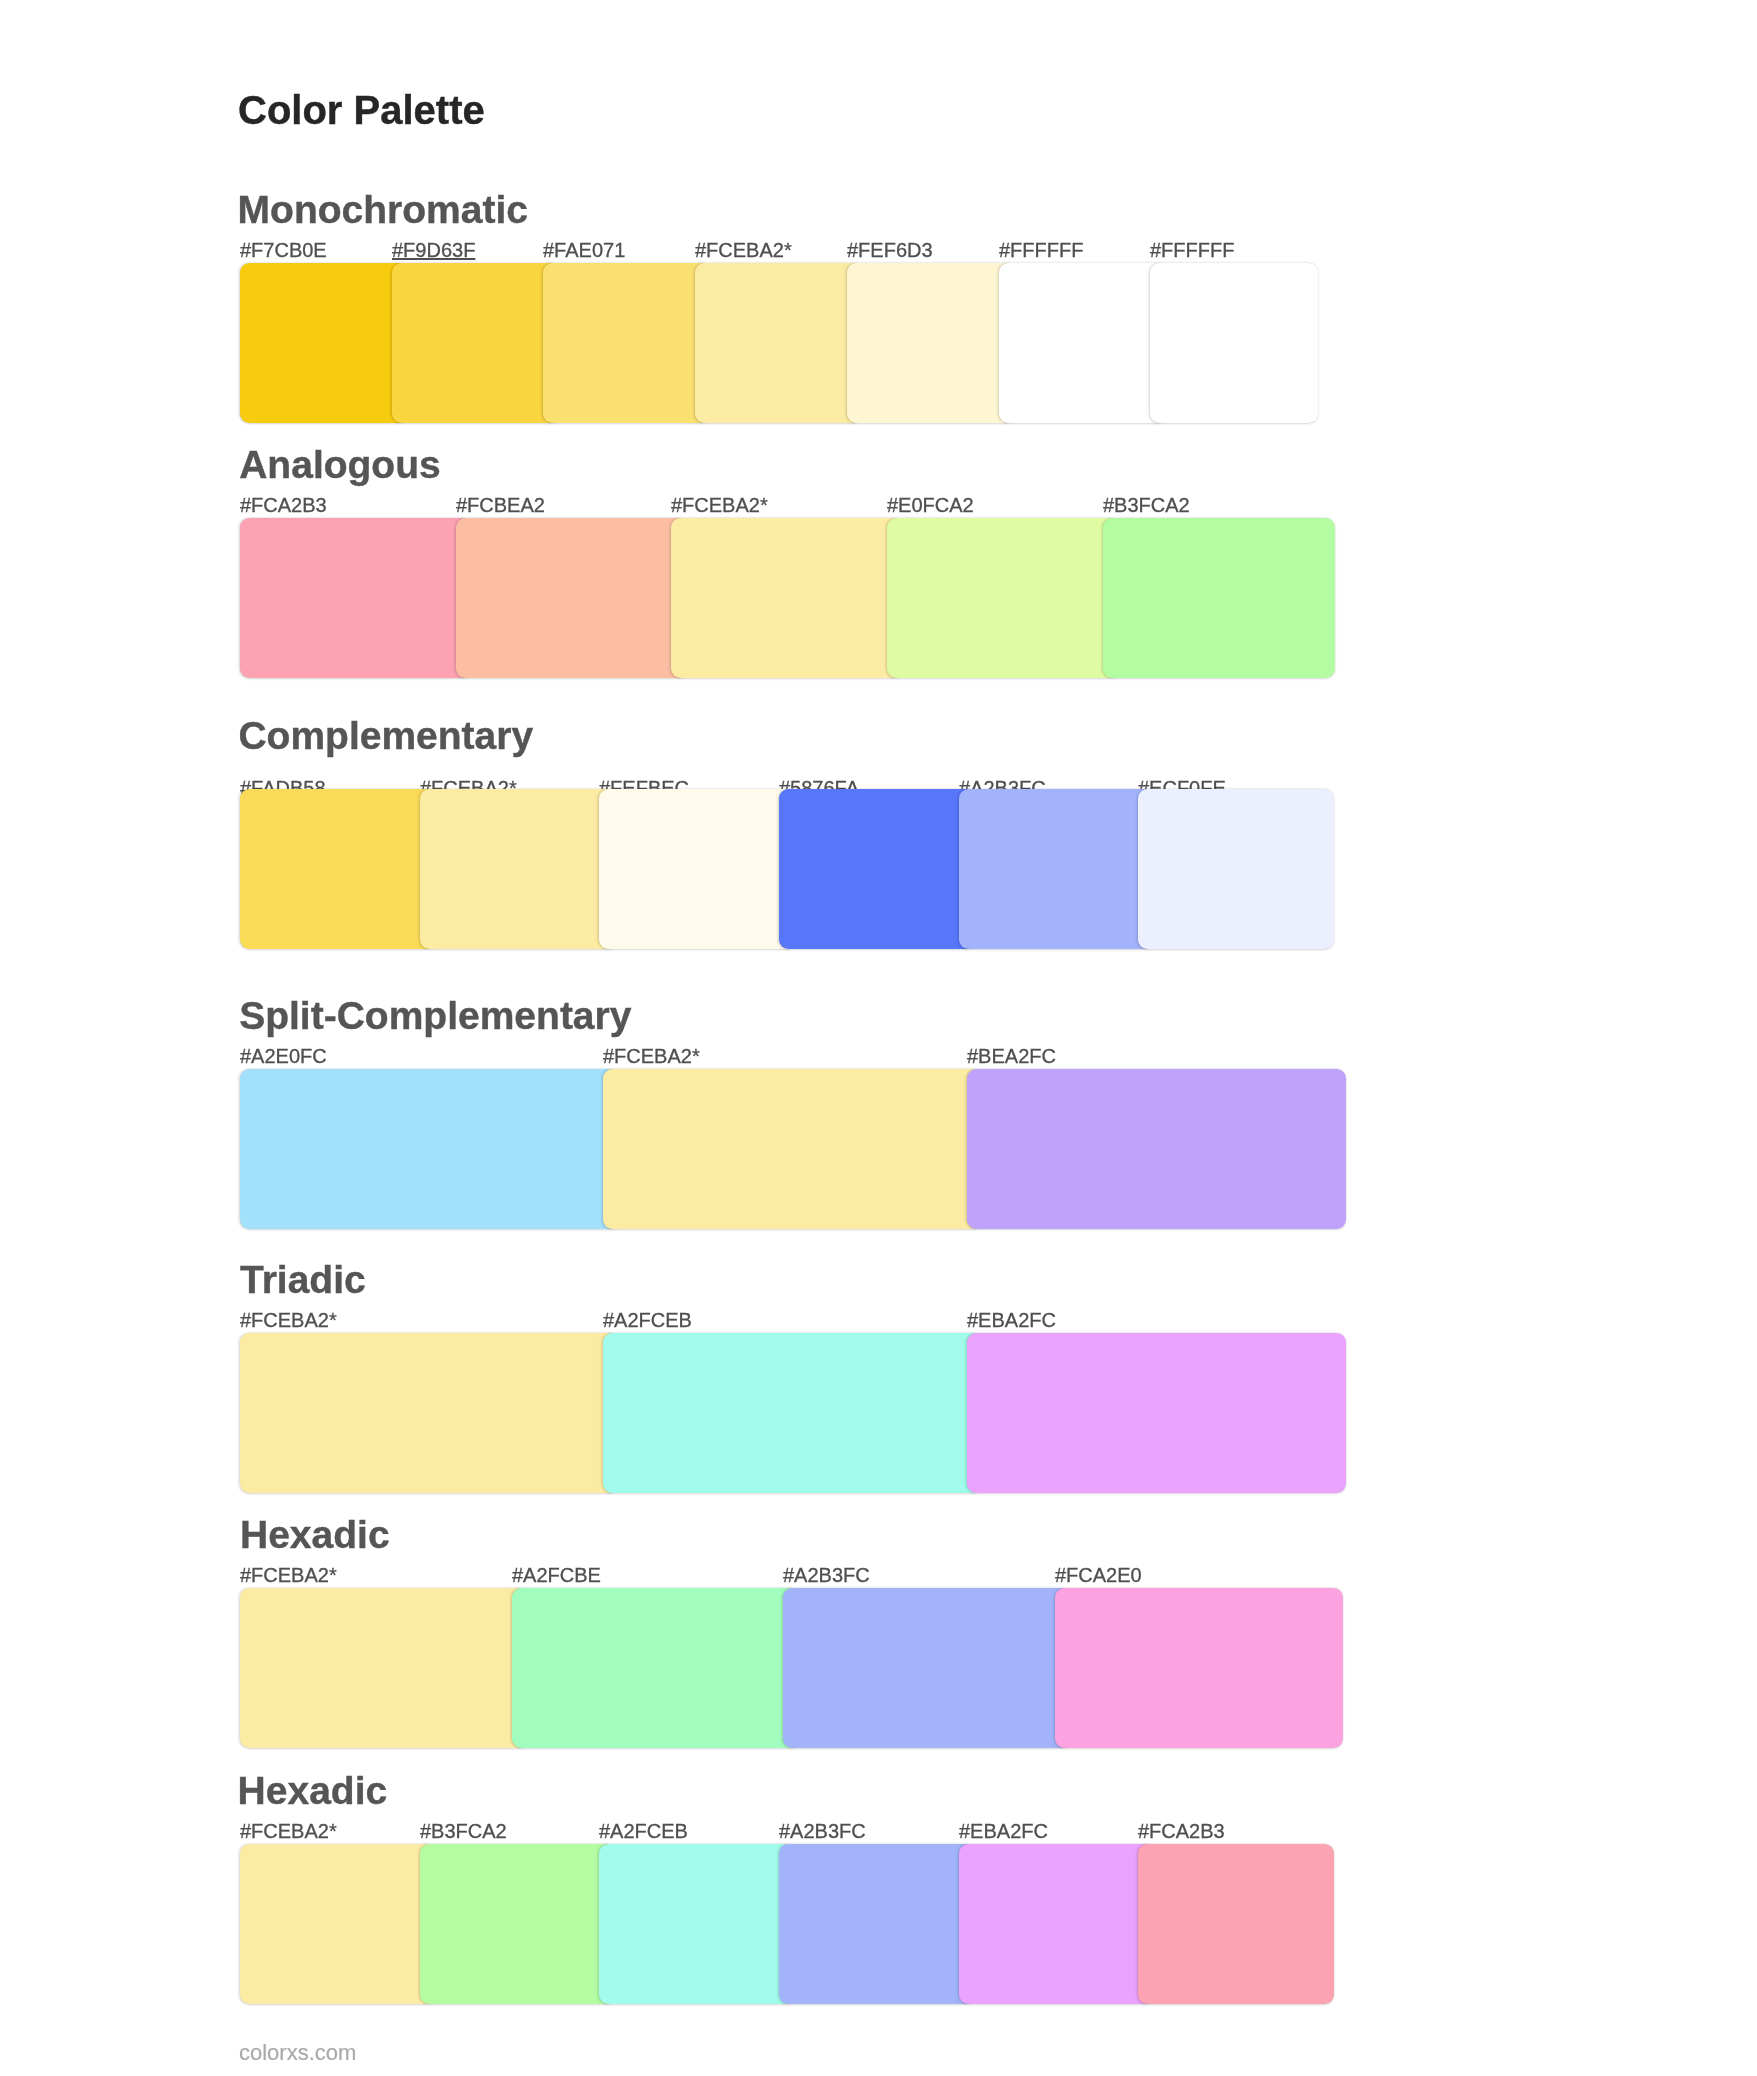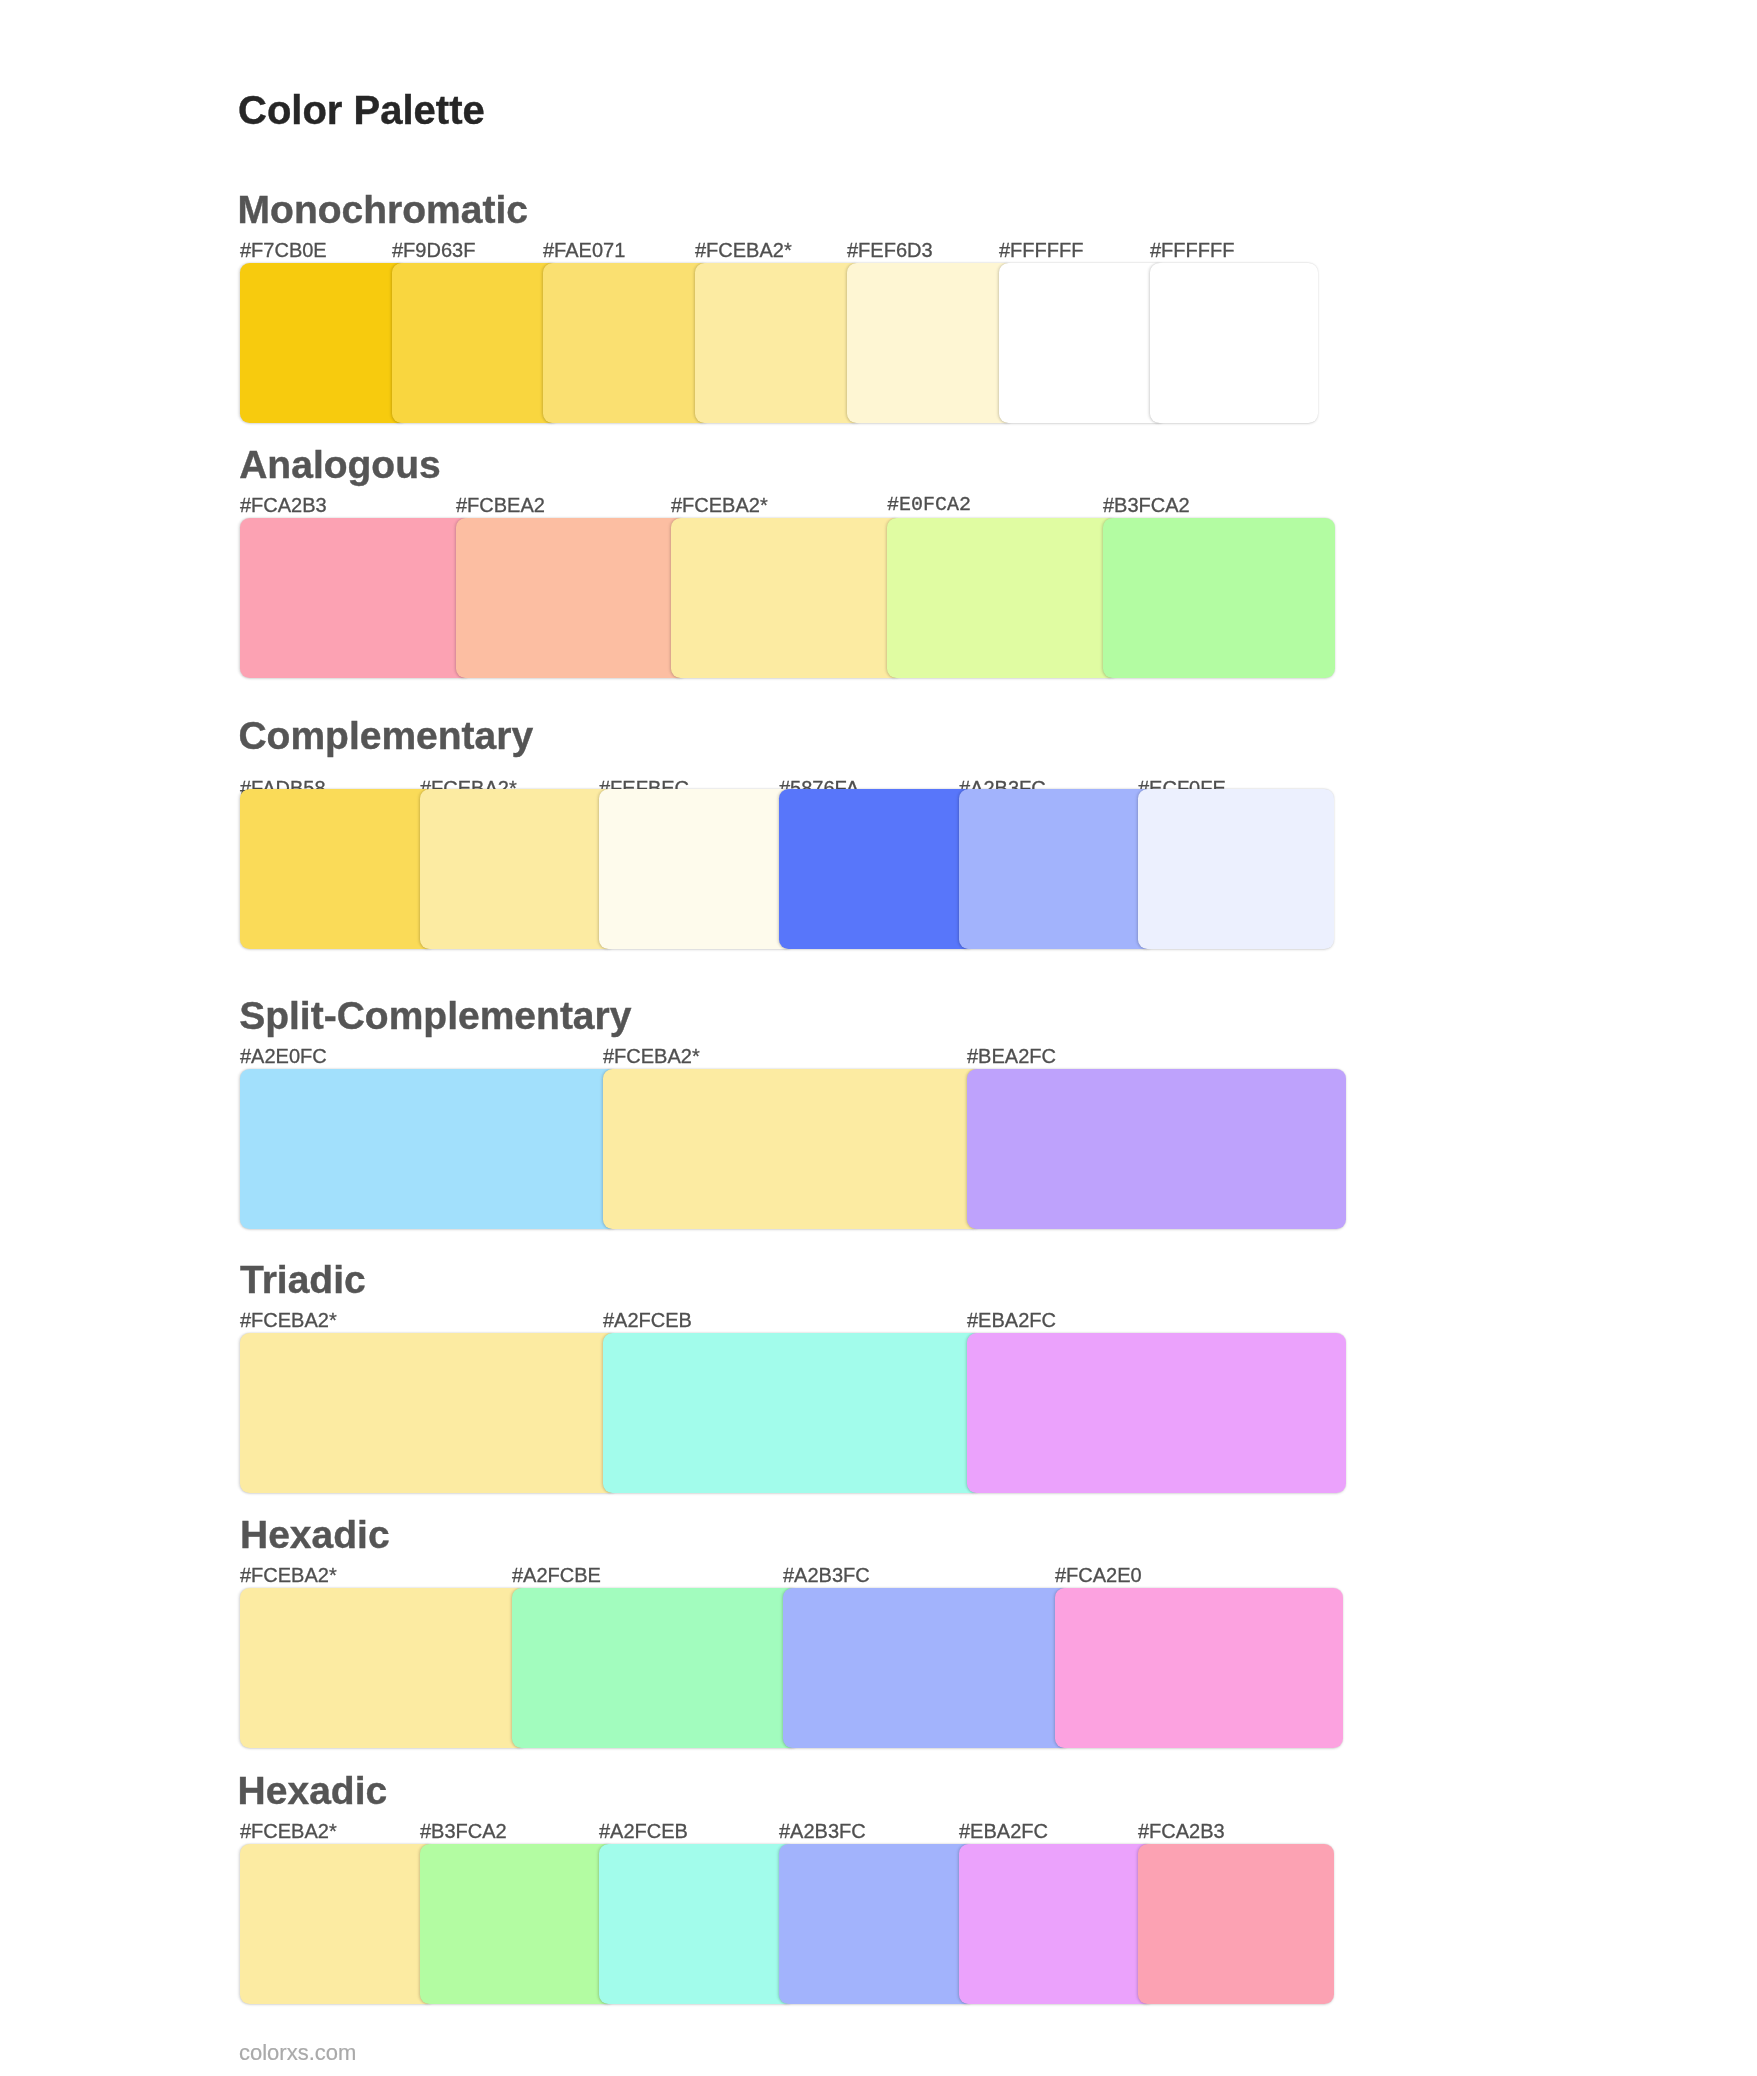--- a/index.html
+++ b/index.html
@@ -43,21 +43,21 @@
 
   <h1 class="title">
       <span class="l2">Color Palette</span>
     </h1>
 
   <div class="sections" id="sections">
       <div class="section" style="top: 190px; left: 0px;">
         <div class="sec-head" style="margin-left: -2.4px;">Monochromatic</div>
         <div class="labels" style="left: 240px; top: 50px;">
           <div class="lbl" style="left: 0px;">#F7CB0E</div>
-          <div class="lbl" style="left: 152px;">#F9D63F</div>
+          <div class="lbl" style="left: 152px; text-decoration: underline;">#F9D63F</div>
           <div class="lbl" style="left: 303px;">#FAE071</div>
           <div class="lbl" style="left: 455px;">#FCEBA2*</div>
           <div class="lbl" style="left: 607px;">#FEF6D3</div>
           <div class="lbl" style="left: 759px;">#FFFFFF</div>
           <div class="lbl" style="left: 910px;">#FFFFFF</div>
         </div>
         <div class="swatches" style="left: 240px; top: 73px;">
           <div class="sw" style="left: 0px; width: 168px; background: rgb(247, 203, 14); z-index: 1;"></div>
           <div class="sw" style="left: 152px; width: 168px; background: rgb(249, 214, 63); z-index: 2;"></div>
           <div class="sw" style="left: 303px; width: 168px; background: rgb(250, 224, 113); z-index: 3;"></div>
@@ -66,21 +66,21 @@
           <div class="sw" style="left: 759px; width: 168px; background: rgb(255, 255, 255); z-index: 6;"></div>
           <div class="sw" style="left: 910px; width: 168px; background: rgb(255, 255, 255); z-index: 7;"></div>
         </div>
       </div>
       <div class="section" style="top: 445px; left: 0px;">
         <div class="sec-head" style="margin-left: -0.8px;">Analogous</div>
         <div class="labels" style="left: 240px; top: 50px;">
           <div class="lbl" style="left: 0px;">#FCA2B3</div>
           <div class="lbl" style="left: 216px;">#FCBEA2</div>
           <div class="lbl" style="left: 431px;">#FCEBA2*</div>
-          <div class="lbl" style="left: 647px; font-family: Liberation Mono, monospace;">#E0FCA2</div>
+          <div class="lbl" style="left: 647px;">#E0FCA2</div>
           <div class="lbl" style="left: 863px;">#B3FCA2</div>
         </div>
         <div class="swatches" style="left: 240px; top: 73px;">
           <div class="sw" style="left: 0px; width: 232px; background: rgb(252, 162, 179); z-index: 1;"></div>
           <div class="sw" style="left: 216px; width: 232px; background: rgb(252, 190, 162); z-index: 2;"></div>
           <div class="sw" style="left: 431px; width: 232px; background: rgb(252, 235, 162); z-index: 3;"></div>
           <div class="sw" style="left: 647px; width: 232px; background: rgb(224, 252, 162); z-index: 4;"></div>
           <div class="sw" style="left: 863px; width: 232px; background: rgb(179, 252, 162); z-index: 5;"></div>
         </div>
       </div>

